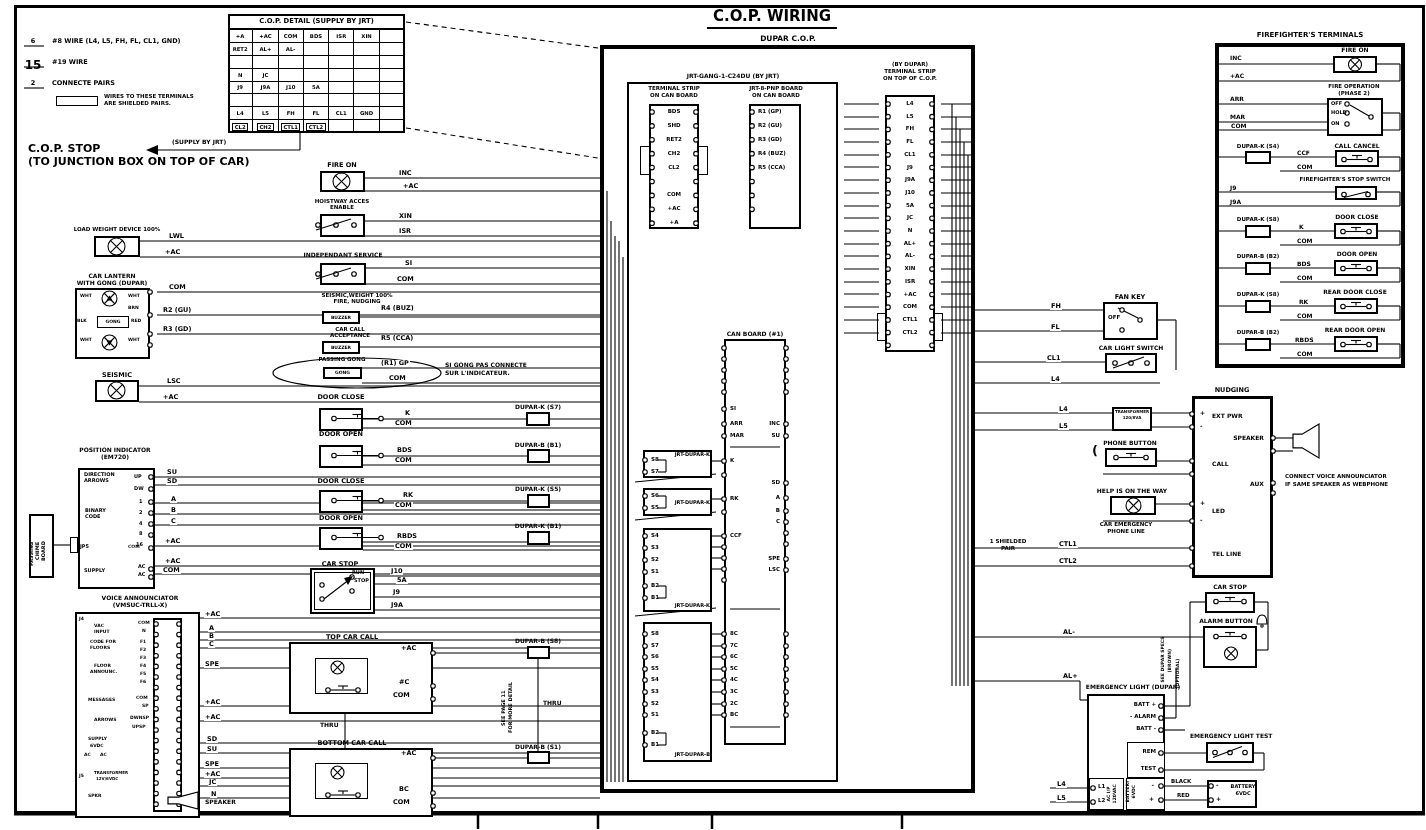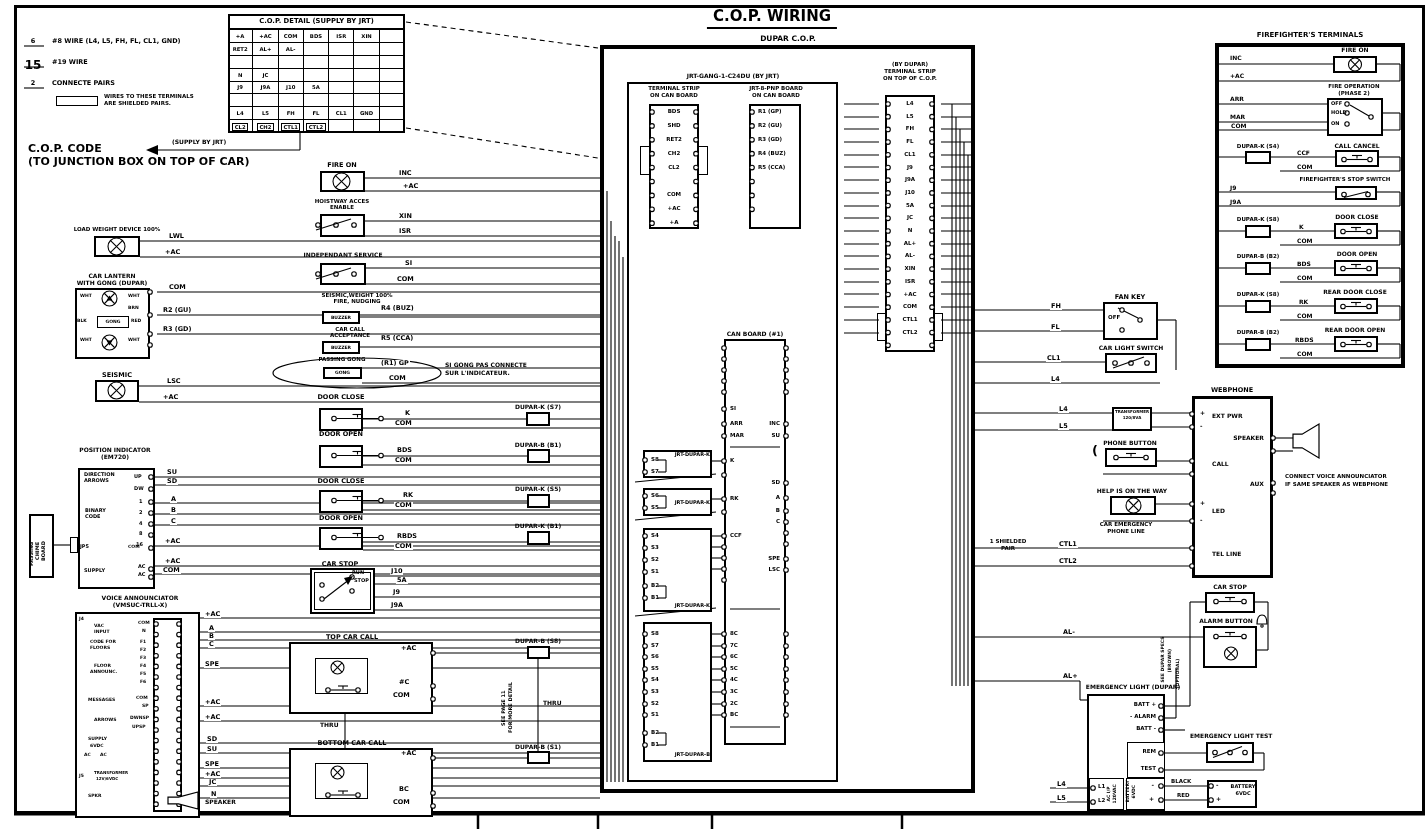--- a/index.html
+++ b/index.html
@@ -705,21 +705,21 @@
       <div class="t" style="font-size: 5px; left: 710px; top: 603px; transform: translateX(-100%);">JRT-DUPAR-K</div>
       <div class="t" style="font-size: 5px; left: 710px; top: 752px; transform: translateX(-100%);">JRT-DUPAR-B</div>
       <div class="t" style="font-size: 6.5px; left: 33px; top: 38px; transform: translateX(-50%);">6</div>
       <div class="t" style="font-size: 6.5px; left: 52px; top: 38px;">#8 WIRE (L4, L5, FH, FL, CL1, GND)</div>
       <div class="t" style="font-size: 12px; left: 33px; top: 59px; transform: translateX(-50%); text-align: center;">15</div>
       <div class="t" style="font-size: 6.5px; left: 52px; top: 59px;">#19 WIRE</div>
       <div class="t" style="font-size: 6.5px; left: 33px; top: 80px; transform: translateX(-50%);">2</div>
       <div class="t" style="font-size: 6.5px; left: 52px; top: 80px;">CONNECTE PAIRS</div>
       <div class="t" style="font-size: 5.5px; left: 104px; top: 94px;">WIRES TO THESE TERMINALS</div>
       <div class="t" style="font-size: 5.5px; left: 104px; top: 101px;">ARE SHIELDED PAIRS.</div>
-      <div class="t" style="font-size: 11px; left: 28px; top: 143px;">C.O.P. CODE</div>
+      <div class="t" style="font-size: 11px; left: 28px; top: 143px;">C.O.P. STOP</div>
       <div class="t" style="font-size: 11px; left: 28px; top: 156px;">(TO JUNCTION BOX ON TOP OF CAR)</div>
       <div class="t" style="font-size: 6px; left: 172px; top: 139px;">(SUPPLY BY JRT)</div>
       <div class="t" style="font-size: 6.5px; left: 342px; top: 162px; transform: translateX(-50%);">FIRE ON</div>
       <div class="t wl" style="font-size: 6.5px; left: 398px; top: 170px;">INC</div>
       <div class="t wl" style="font-size: 6.5px; left: 402px; top: 183px;">+AC</div>
       <div class="t" style="font-size: 5.5px; left: 342px; top: 199px; transform: translateX(-50%);">HOISTWAY ACCES</div>
       <div class="t" style="font-size: 5.5px; left: 342px; top: 205px; transform: translateX(-50%);">ENABLE</div>
       <div class="t wl" style="font-size: 6.5px; left: 398px; top: 213px;">XIN</div>
       <div class="t wl" style="font-size: 6.5px; left: 398px; top: 228px;">ISR</div>
       <div class="t" style="font-size: 5.5px; left: 117px; top: 227px; transform: translateX(-50%);">LOAD WEIGHT DEVICE 100%</div>
@@ -878,21 +878,21 @@
       <div class="t" style="font-size: 4px; left: 1132px; top: 416px; transform: translateX(-50%);">120/8VA</div>
       <div class="t" style="font-size: 6px; left: 1130px; top: 440px; transform: translateX(-50%);">PHONE BUTTON</div>
       <div class="t" style="font-size: 13px; left: 1092px; top: 444px;">(</div>
       <div class="t" style="font-size: 6px; left: 1132px; top: 488px; transform: translateX(-50%);">HELP IS ON THE WAY</div>
       <div class="t" style="font-size: 5.5px; left: 1008px; top: 539px; transform: translateX(-50%);">1 SHIELDED</div>
       <div class="t" style="font-size: 5.5px; left: 1008px; top: 546px; transform: translateX(-50%);">PAIR</div>
       <div class="t wl" style="font-size: 6.5px; left: 1058px; top: 541px;">CTL1</div>
       <div class="t wl" style="font-size: 6.5px; left: 1058px; top: 558px;">CTL2</div>
       <div class="t" style="font-size: 5.5px; left: 1126px; top: 522px; transform: translateX(-50%);">CAR EMERGENCY</div>
       <div class="t" style="font-size: 5.5px; left: 1126px; top: 529px; transform: translateX(-50%);">PHONE LINE</div>
-      <div class="t" style="font-size: 6.5px; left: 1232px; top: 387px; transform: translateX(-50%);">WEBPHONE</div>
+      <div class="t" style="font-size: 6.5px; left: 1232px; top: 387px; transform: translateX(-50%);">NUDGING</div>
       <div class="t" style="font-size: 6px; left: 1200px; top: 410px;">+</div>
       <div class="t" style="font-size: 6px; left: 1200px; top: 423px;">-</div>
       <div class="t" style="font-size: 6px; left: 1212px; top: 413px;">EXT PWR</div>
       <div class="t" style="font-size: 6px; left: 1212px; top: 461px;">CALL</div>
       <div class="t" style="font-size: 6px; left: 1200px; top: 500px;">+</div>
       <div class="t" style="font-size: 6px; left: 1200px; top: 517px;">-</div>
       <div class="t" style="font-size: 6px; left: 1212px; top: 508px;">LED</div>
       <div class="t" style="font-size: 6px; left: 1212px; top: 551px;">TEL LINE</div>
       <div class="t" style="font-size: 6px; left: 1264px; top: 435px; transform: translateX(-100%);">SPEAKER</div>
       <div class="t" style="font-size: 6px; left: 1264px; top: 481px; transform: translateX(-100%);">AUX</div>

